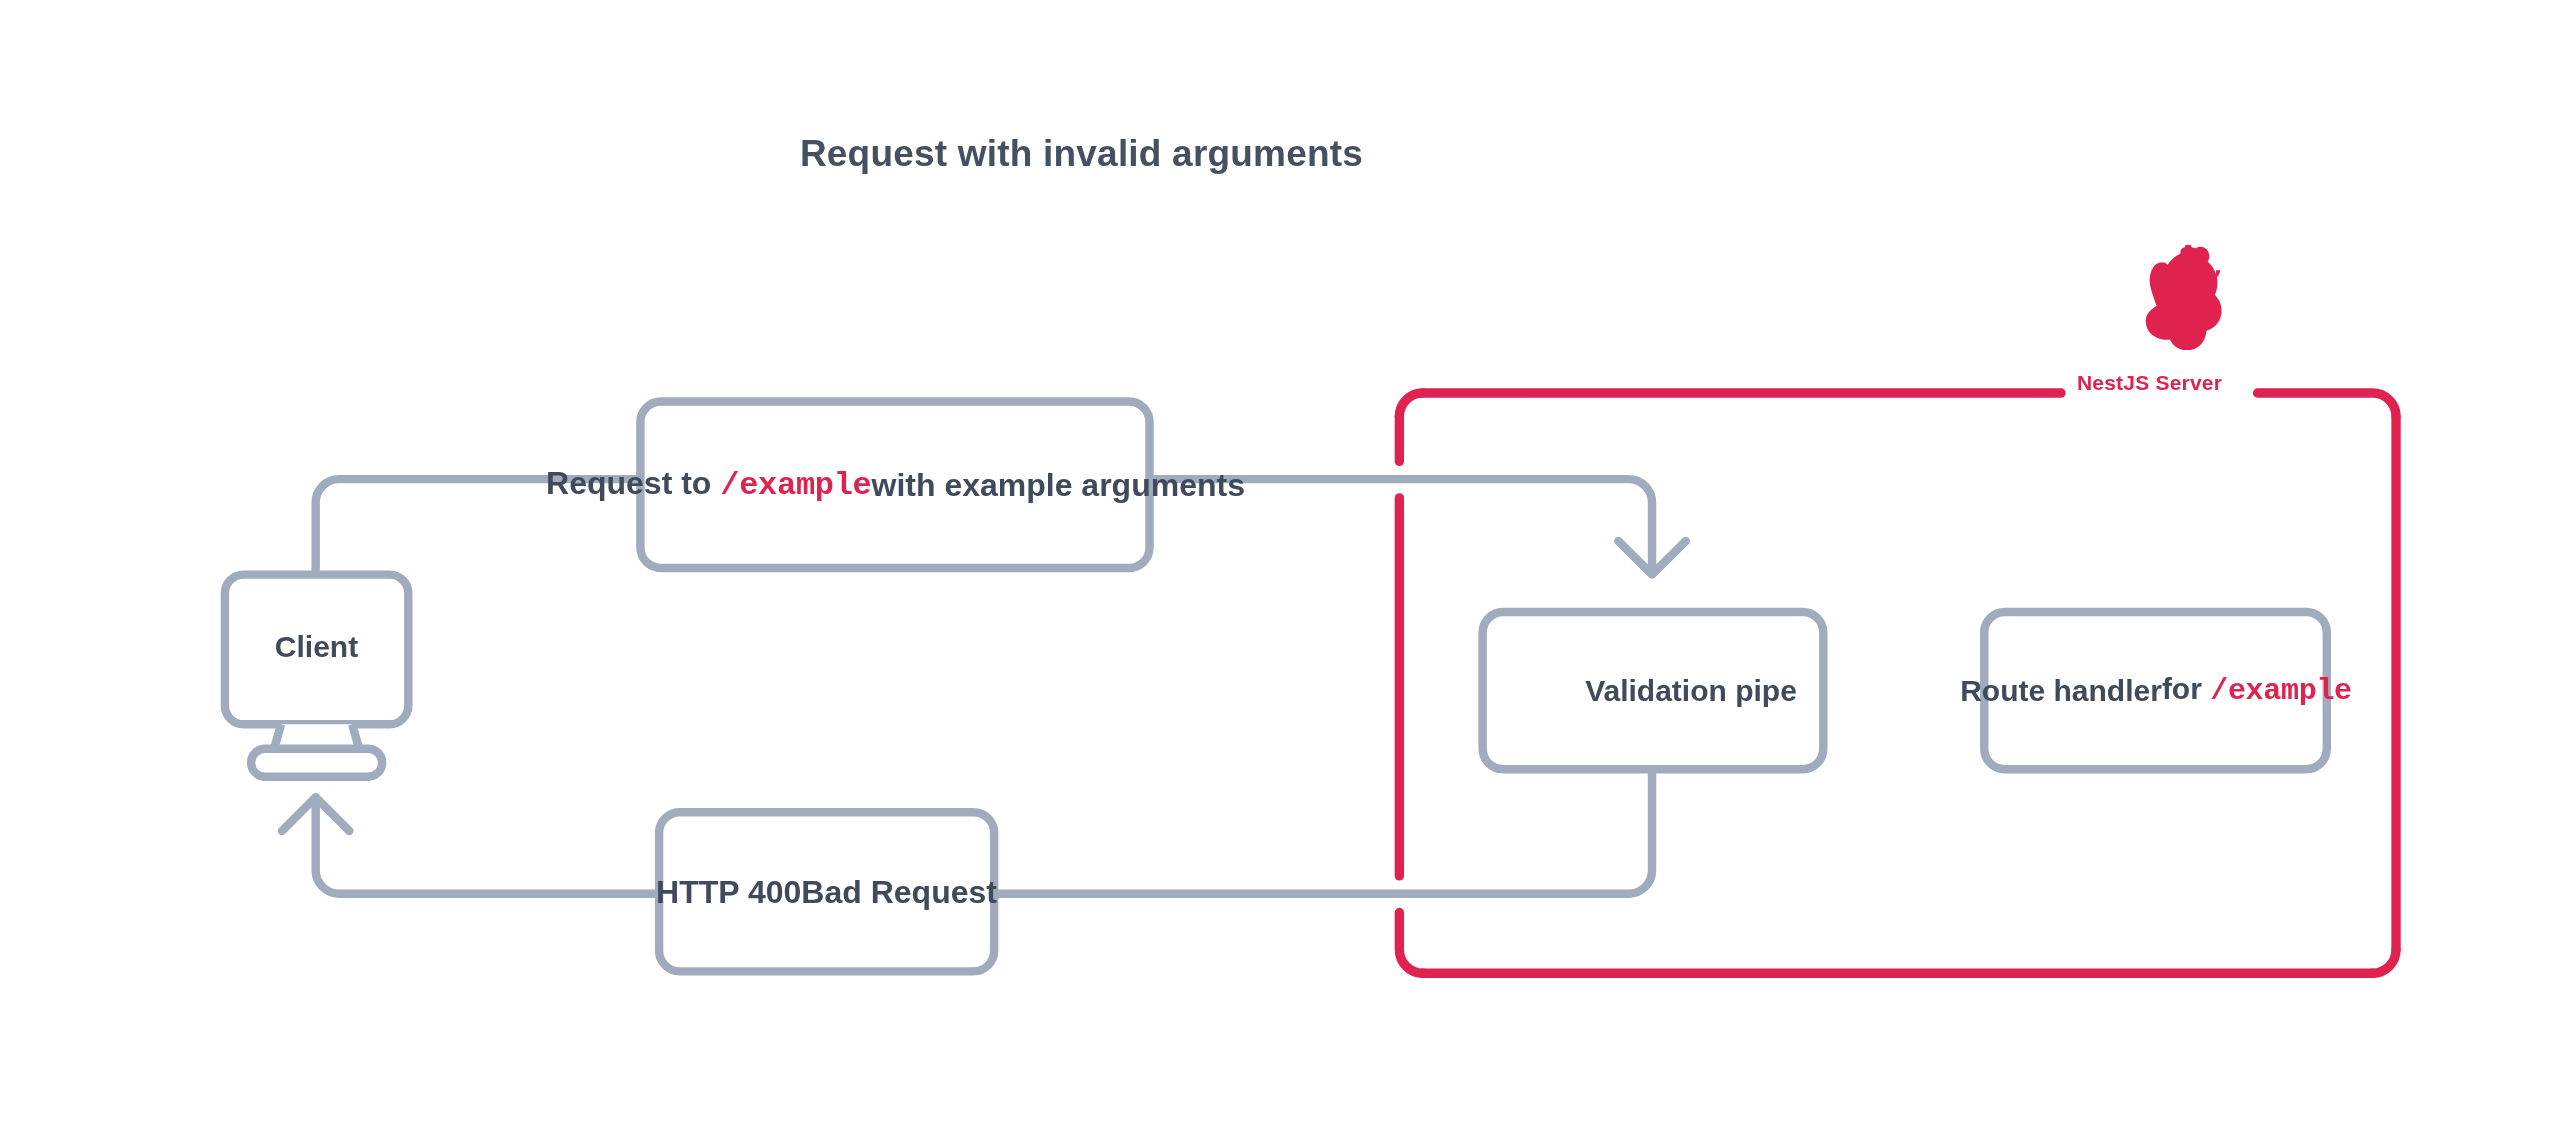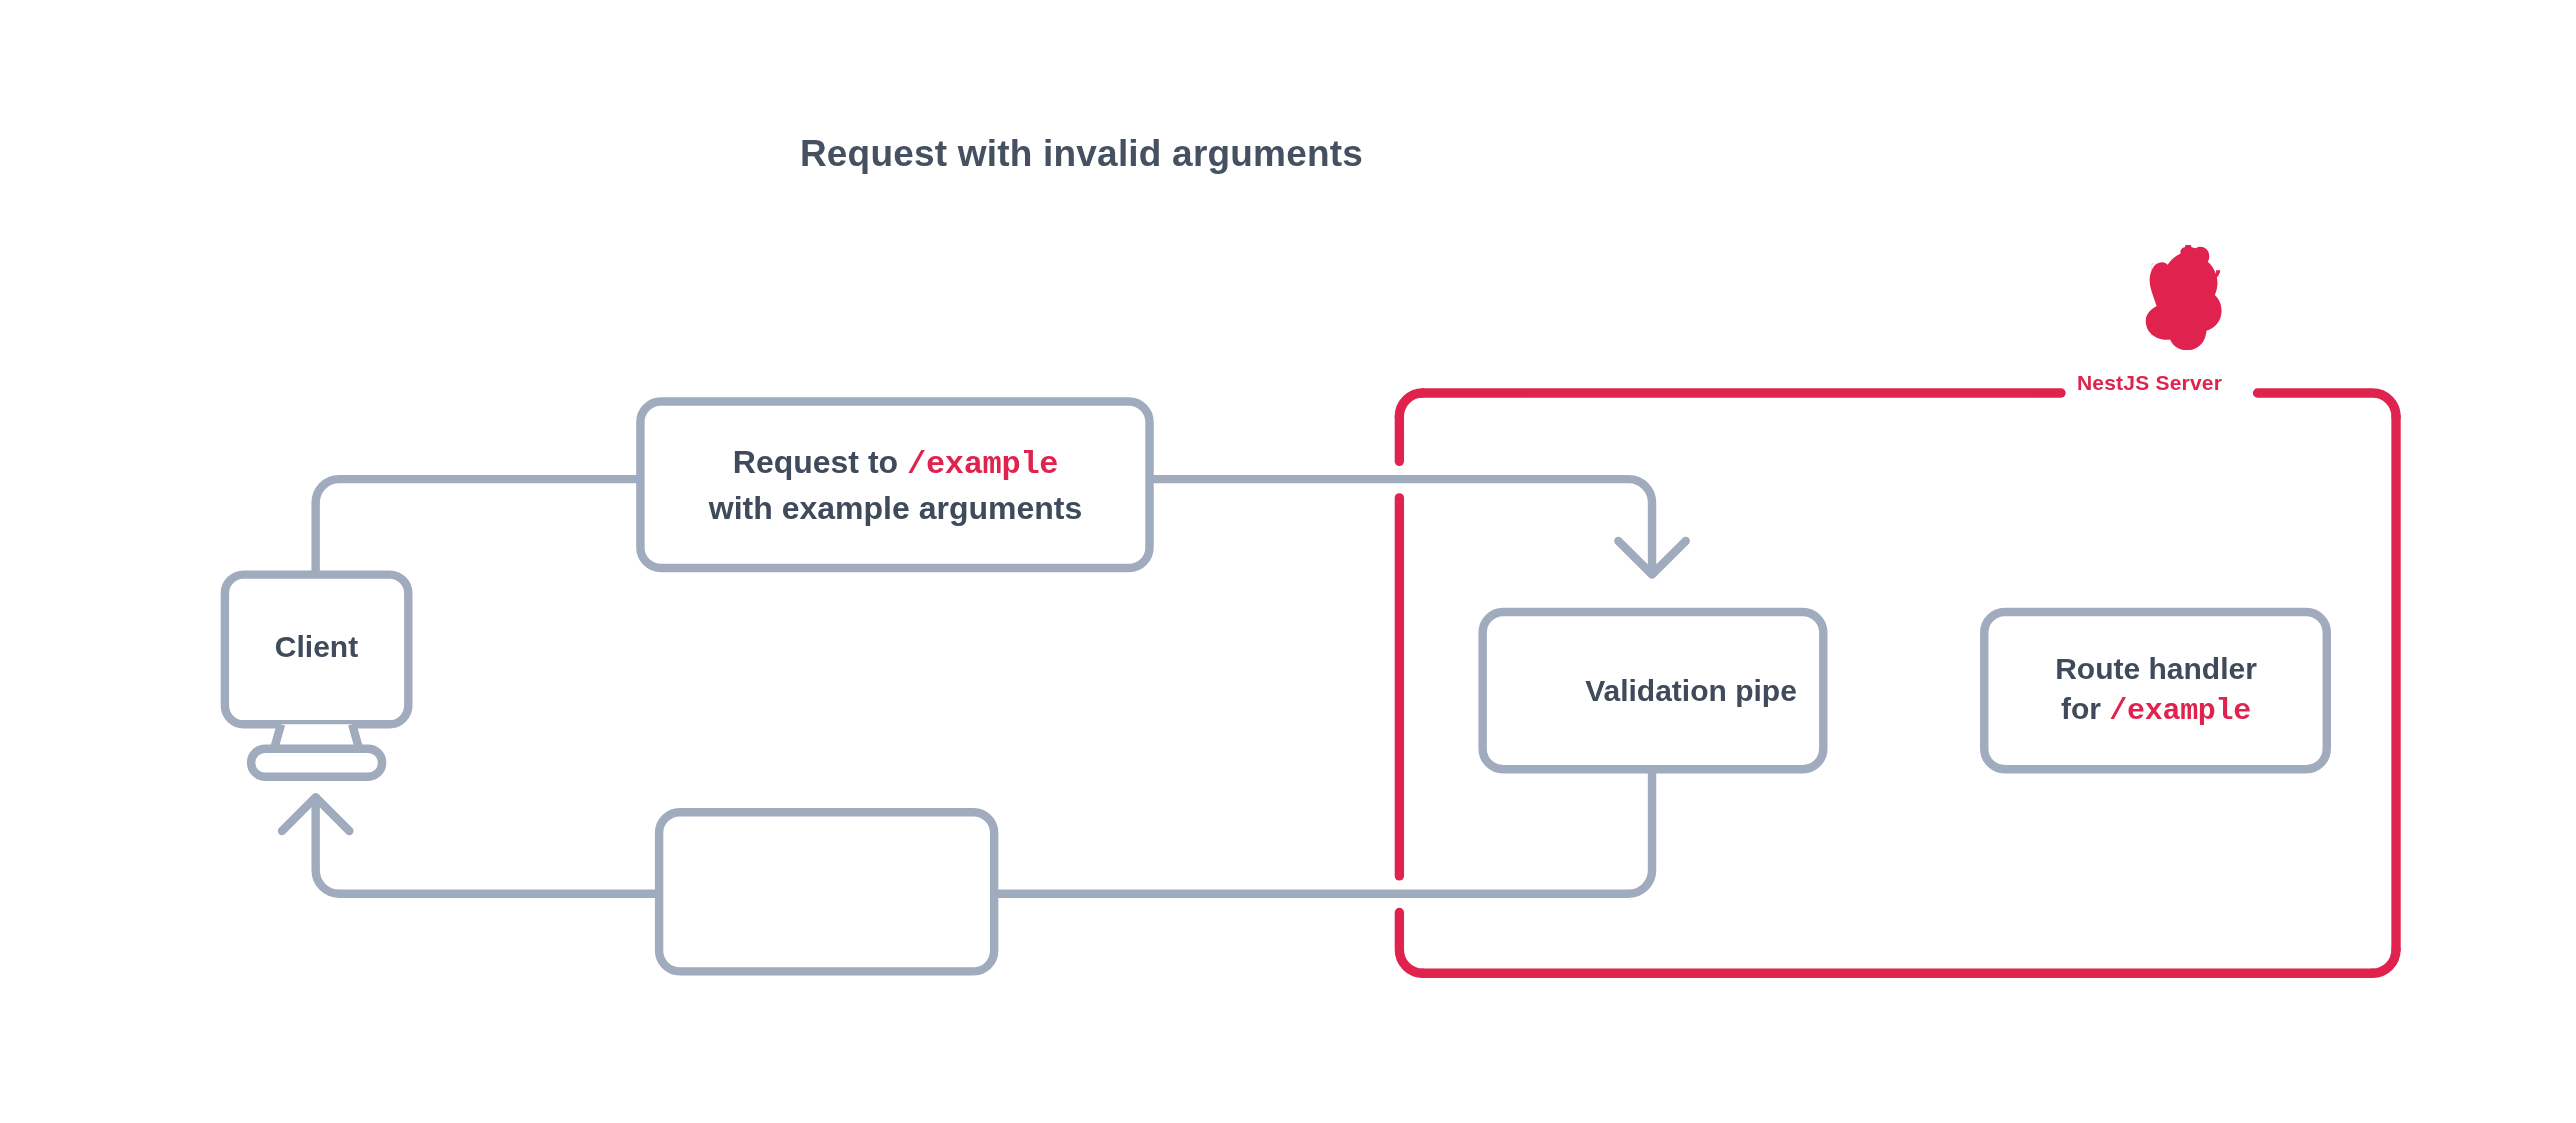--- a/index.html
+++ b/index.html
@@ -35,21 +35,21 @@
     font-size: 37px;
     font-weight: bold;
     color: #455161;
     letter-spacing: 0.2px;
     pointer-events: none;
   }
   
   .node-label {
     position: absolute;
     display: flex;
-    flex-direction: column;
+    flex-direction: row;
     align-items: center;
     justify-content: center;
     text-align: center;
     color: #3f4a5a;
     font-weight: bold;
     line-height: 1.32;
     pointer-events: none;
   }
   .node-label .line {
     white-space: nowrap;
@@ -161,20 +161,24 @@
       <path d="M 300 774 L 292 802 L 384 802 L 376 774" fill="#FFFFFF"></path>
       <rect x="268" y="800" width="140" height="30" rx="15" ry="15" fill="#FFFFFF"></rect>
     </g>
   </svg>
 
   <div class="node-label" id="label-request">
     <span class="line"><span>Request to </span><span class="mono-path">/example</span></span>
     <span class="line">with example arguments</span>
   </div>
 
+  <div class="node-label" id="label-http400">
+    <span class="line">HTTP 400</span>
+    <span class="line">Bad Request</span>
+  </div>
 
   <div class="node-label" id="label-validation">
     <span class="line">Validation pipe</span>
   </div>
 
   <div class="node-label" id="label-client">
     <span class="line">Client</span>
   </div>
 
   <div class="node-label" id="label-route">

